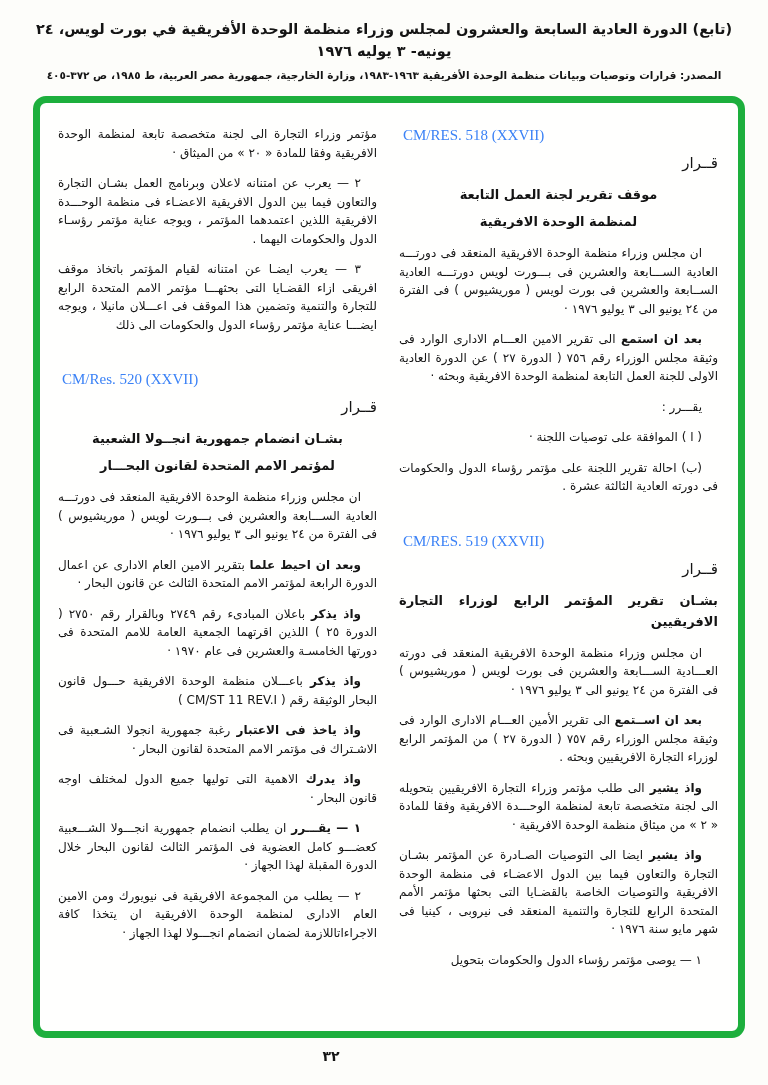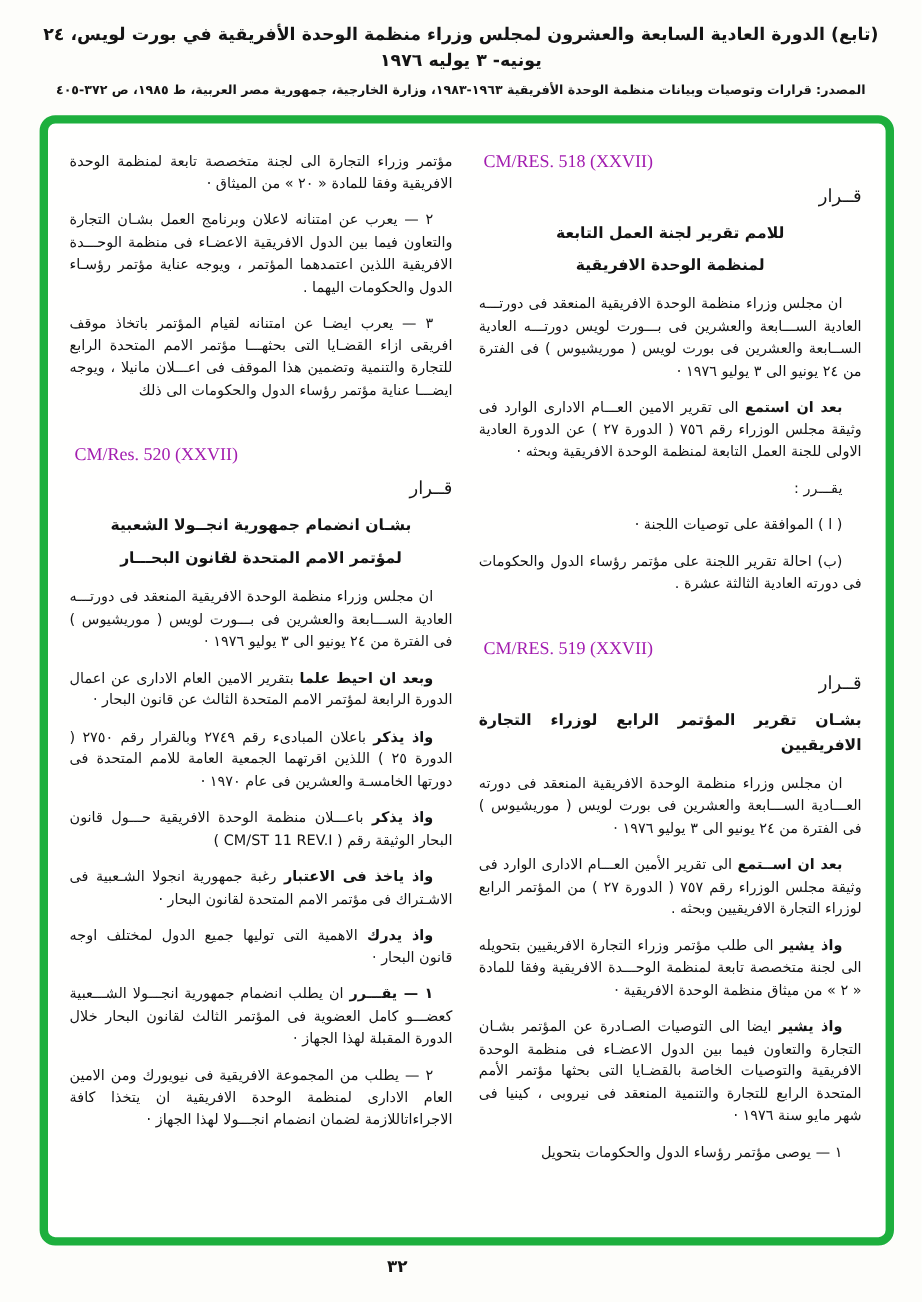--- a/index.html
+++ b/index.html
@@ -28,21 +28,21 @@
   .para{
     font-size:12px;line-height:18.5px;
     text-align:justify;text-indent:16px;
     margin:12px 0 11px 0;
   }
   .para.noindent{text-indent:0;}
   .lead{font-weight:bold;}
   .docnum{
     direction:ltr;text-align:left;
     font-family:"Liberation Serif","DejaVu Serif",serif;
-    font-size:15px;color:#a21caf;
+    font-size:15px;color:#3b82f6;
     margin:14px 0 10px 4px;white-space:nowrap;
   }
   .docnum.gap-top{margin-top:37px;}
   .restitle{text-align:right;font-weight:normal;font-size:15px;margin:8px 0 12px;}
   .subject{text-align:center;font-weight:bold;font-size:13px;line-height:21px;margin:0 0 6px;}
   .subject.last{margin-bottom:12px;}
   .subject.wide{text-align:justify;text-align-last:justify;margin-bottom:10px;}
   .pagenum{
     position:absolute;top:1048px;left:0;width:662px;
     text-align:center;font-size:14px;font-weight:bold;
@@ -56,21 +56,21 @@
   <div class="h1">(تابع) الدورة العادية السابعة والعشرون لمجلس وزراء منظمة الوحدة الأفريقية في بورت لويس، ٢٤ يونيه- ٣ يوليه ١٩٧٦</div>
   <div class="h2">المصدر: قرارات وتوصيات وبيانات منظمة الوحدة الأفريقية ١٩٦٣-١٩٨٣، وزارة الخارجية، جمهورية مصر العربية، ط ١٩٨٥، ص ٣٧٢-٤٠٥</div>
 </header>
 
 <main class="frame">
   <div class="cols">
 
     <section class="col">
       <div class="docnum">CM/RES. 518 (XXVII)</div>
       <div class="restitle">قــرار</div>
-      <div class="subject">للامم تقرير لجنة العمل التابعة</div>
+      <div class="subject">موقف تقرير لجنة العمل التابعة</div>
       <div class="subject last">لمنظمة الوحدة الافريقية</div>
       <p class="para">ان مجلس وزراء منظمة الوحدة الافريقية المنعقد فى دورتـــه العادية الســـابعة والعشرين فى بـــورت لويس دورتـــه العادية الســابعة والعشرين فى بورت لويس ( موريشيوس ) فى الفترة من ٢٤ يونيو الى ٣ يوليو ١٩٧٦ ·</p>
       <p class="para"><span class="lead">بعد ان استمع</span><span> الى تقرير الامين العـــام الادارى الوارد فى وثيقة مجلس الوزراء رقم ٧٥٦ ( الدورة ٢٧ ) عن الدورة العادية الاولى للجنة العمل التابعة لمنظمة الوحدة الافريقية وبحثه ·</span></p>
       <p class="para">يقـــرر :</p>
       <p class="para">( ا ) الموافقة على توصيات اللجنة ·</p>
       <p class="para">(ب) احالة تقرير اللجنة على مؤتمر رؤساء الدول والحكومات فى دورته العادية الثالثة عشرة .</p>
       <div class="docnum gap-top">CM/RES. 519 (XXVII)</div>
       <div class="restitle">قــرار</div>
       <div class="subject wide last">بشـان تقرير المؤتمر الرابع لوزراء التجارة الافريقيين</div>
       <p class="para">ان مجلس وزراء منظمة الوحدة الافريقية المنعقد فى دورته العـــادية الســـابعة والعشرين فى بورت لويس ( موريشيوس ) فى الفترة من ٢٤ يونيو الى ٣ يوليو ١٩٧٦ ·</p>

